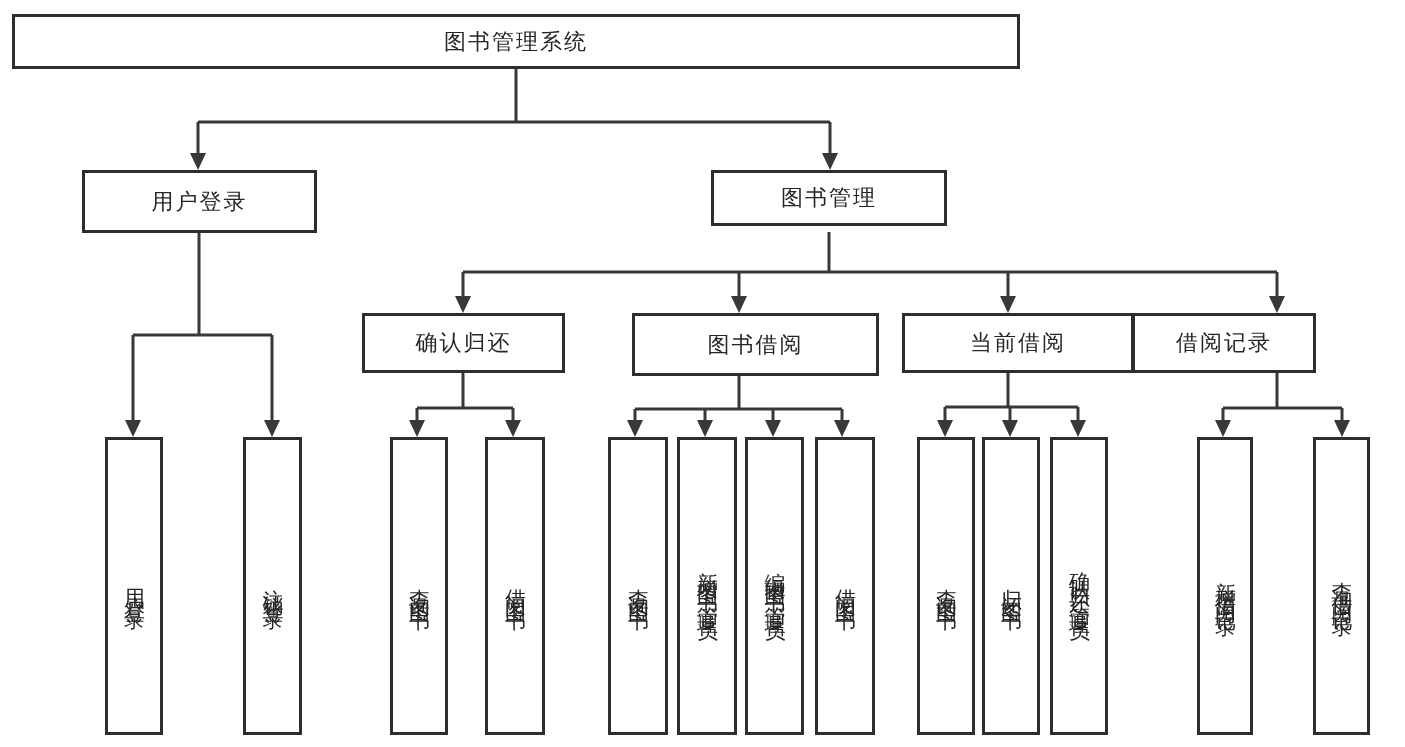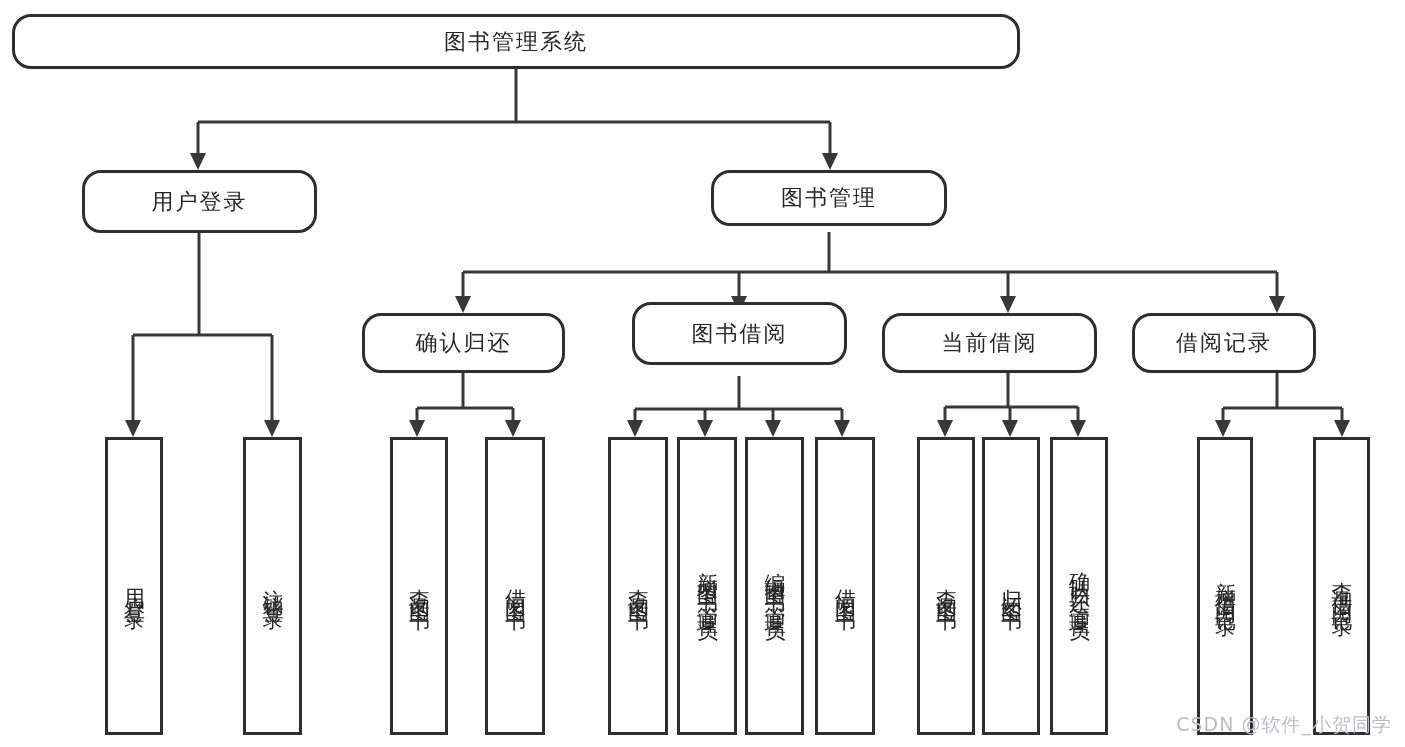--- a/index.html
+++ b/index.html
@@ -13,21 +13,21 @@
   }
   .connectors{position:absolute;left:0;top:0;z-index:1;}
   .connectors .wire{stroke:var(--line);stroke-width:3;fill:none;}
   .connectors .heads{fill:var(--line);stroke:none;}
   .node{
     position:absolute;box-sizing:border-box;background:var(--background);
     border:3px solid var(--border);color:var(--text);
     display:flex;align-items:center;justify-content:center;
     line-height:1;z-index:2;
   }
-  .h-node{font-size:22px;letter-spacing:2px;white-space:nowrap;border-radius:19px;}
+  .h-node{font-size:22px;letter-spacing:2px;white-space:nowrap;}
   .v-node{
     writing-mode:vertical-rl;text-orientation:mixed;
     font-size:21px;letter-spacing:7px;top:437px;height:298px;
   }
   .watermark{
     position:absolute;right:13px;top:712px;z-index:5;
     font-size:19px;letter-spacing:1px;color:var(--watermark);white-space:nowrap;
   }
 </style>
 </head>
@@ -56,36 +56,35 @@
       M1070 420 L1086 420 L1078 437 Z
       M1215 420 L1231 420 L1223 437 Z  M1334 420 L1350 420 L1342 437 Z"></path>
   </svg>
 
   <div class="node h-node" style="left:12px;top:14px;width:1008px;height:55px">图书管理系统</div>
 
   <div class="node h-node" style="left:82px;top:170px;width:235px;height:63px">用户登录</div>
   <div class="node h-node" style="left:711px;top:170px;width:236px;height:56px">图书管理</div>
 
   <div class="node h-node" style="left:362px;top:313px;width:203px;height:60px">确认归还</div>
-  <div class="node h-node" style="left:632px;top:302px;width:215px;height:63px">图书借阅</div>
-  <div class="node h-node" style="left:882px;top:313px;width:215px;height:60px">当前借阅</div>
+  <div class="node h-node" style="left:632px;top:313px;width:247px;height:63px">图书借阅</div>
+  <div class="node h-node" style="left:902px;top:313px;width:232px;height:60px">当前借阅</div>
   <div class="node h-node" style="left:1132px;top:313px;width:184px;height:60px">借阅记录</div>
 
   <div class="node v-node" style="left:105px;width:58px">用户登录</div>
   <div class="node v-node" style="left:243px;width:59px">注销登录</div>
 
   <div class="node v-node" style="left:390px;width:58px">查询图书</div>
   <div class="node v-node" style="left:485px;width:60px">借阅图书</div>
 
   <div class="node v-node" style="left:608px;width:60px">查询图书</div>
   <div class="node v-node" style="left:677px;width:60px">新增图书（管理员）</div>
   <div class="node v-node" style="left:745px;width:59px">编辑图书（管理员）</div>
   <div class="node v-node" style="left:815px;width:60px">借阅图书</div>
 
   <div class="node v-node" style="left:917px;width:58px">查询图书</div>
   <div class="node v-node" style="left:982px;width:58px">归还图书</div>
   <div class="node v-node" style="left:1050px;width:58px">确认归还（管理员）</div>
 
   <div class="node v-node" style="left:1197px;width:56px">新增借阅记录</div>
   <div class="node v-node" style="left:1313px;width:57px">查询借阅记录</div>
 
-  <div class="watermark">CSDN @软件_小贺同学</div>
 </div>
 
 </body></html>

